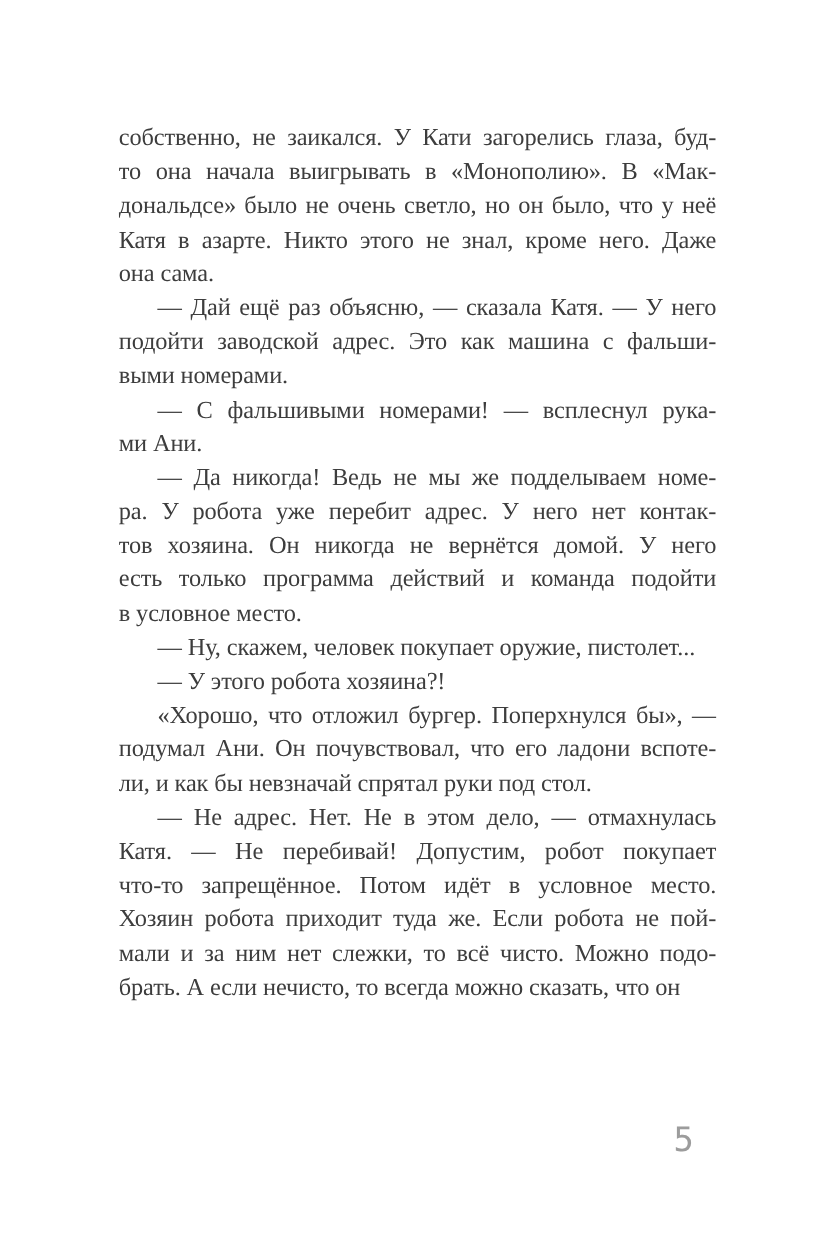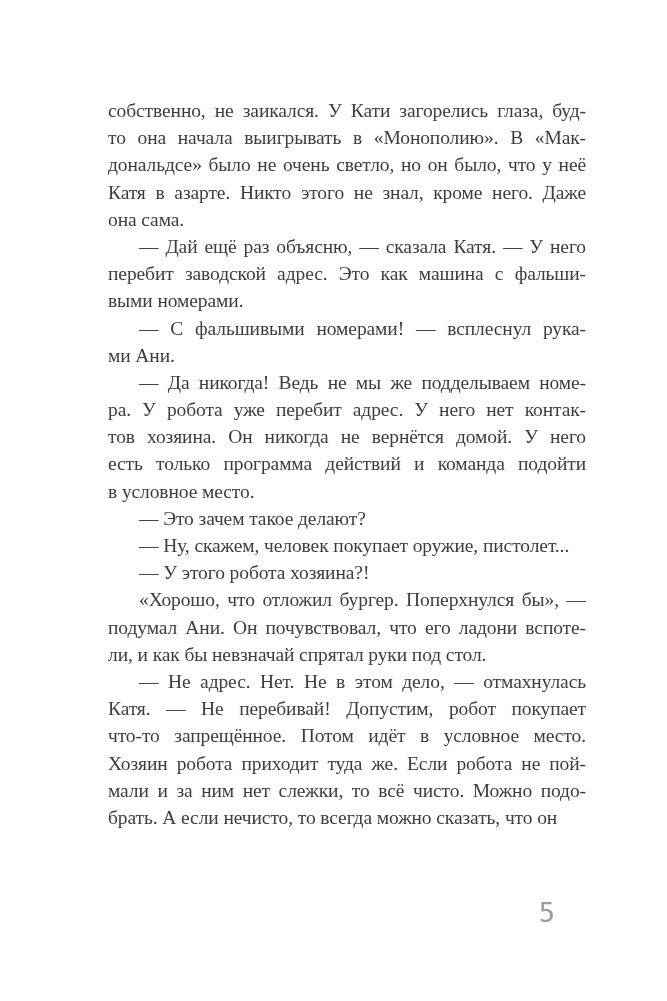--- a/index.html
+++ b/index.html
@@ -10,21 +10,21 @@
   .book-page {
     position: relative;
     width: 667px;
     height: 1001px;
     background: #ffffff;
     overflow: hidden;
     font-family: "Liberation Serif", "DejaVu Serif", serif;
   }
   .text-block {
     position: absolute;
-    left: 108px;
+    left: 95px;
     top: 97px;
     width: 478px;
     font-size: 19.5px;
     line-height: 27.2px;
     letter-spacing: -0.1px;
     color: #3d3d3d;
   }
   .para { margin: 0; padding: 0; }
   .line {
     height: 27.2px;
@@ -58,36 +58,33 @@
   <div class="text-block" style="color: rgb(61, 61, 61);">
       <div class="para">
         <div class="line">собственно, не заикался. У Кати загорелись глаза, буд-</div>
         <div class="line">то она начала выигрывать в «Монополию». В «Мак-</div>
         <div class="line">дональдсе» было не очень светло, но он было, что у неё</div>
         <div class="line">Катя в азарте. Никто этого не знал, кроме него. Даже</div>
         <div class="line last">она сама.</div>
       </div>
       <div class="para indent">
         <div class="line">— Дай ещё раз объясню, — сказала Катя. — У него</div>
-        <div class="line">перебит заводской адрес. Это как машина с фальши-</div>
+        <div class="line">подойти заводской адрес. Это как машина с фальши-</div>
         <div class="line last">выми номерами.</div>
       </div>
       <div class="para indent">
         <div class="line">— С фальшивыми номерами! — всплеснул рука-</div>
         <div class="line last">ми Ани.</div>
       </div>
       <div class="para indent">
         <div class="line">— Да никогда! Ведь не мы же подделываем номе-</div>
         <div class="line">ра. У робота уже перебит адрес. У него нет контак-</div>
         <div class="line">тов хозяина. Он никогда не вернётся домой. У него</div>
         <div class="line">есть только программа действий и команда подойти</div>
         <div class="line last">в условное место.</div>
-      </div>
-      <div class="para indent">
-        <div class="line last">— Это зачем такое делают?</div>
       </div>
       <div class="para indent">
         <div class="line last">— Ну, скажем, человек покупает оружие, пистолет...</div>
       </div>
       <div class="para indent">
         <div class="line last">— У этого робота хозяина?!</div>
       </div>
       <div class="para indent">
         <div class="line">«Хорошо, что отложил бургер. Поперхнулся бы», —</div>
         <div class="line">подумал Ани. Он почувствовал, что его ладони вспоте-</div>

